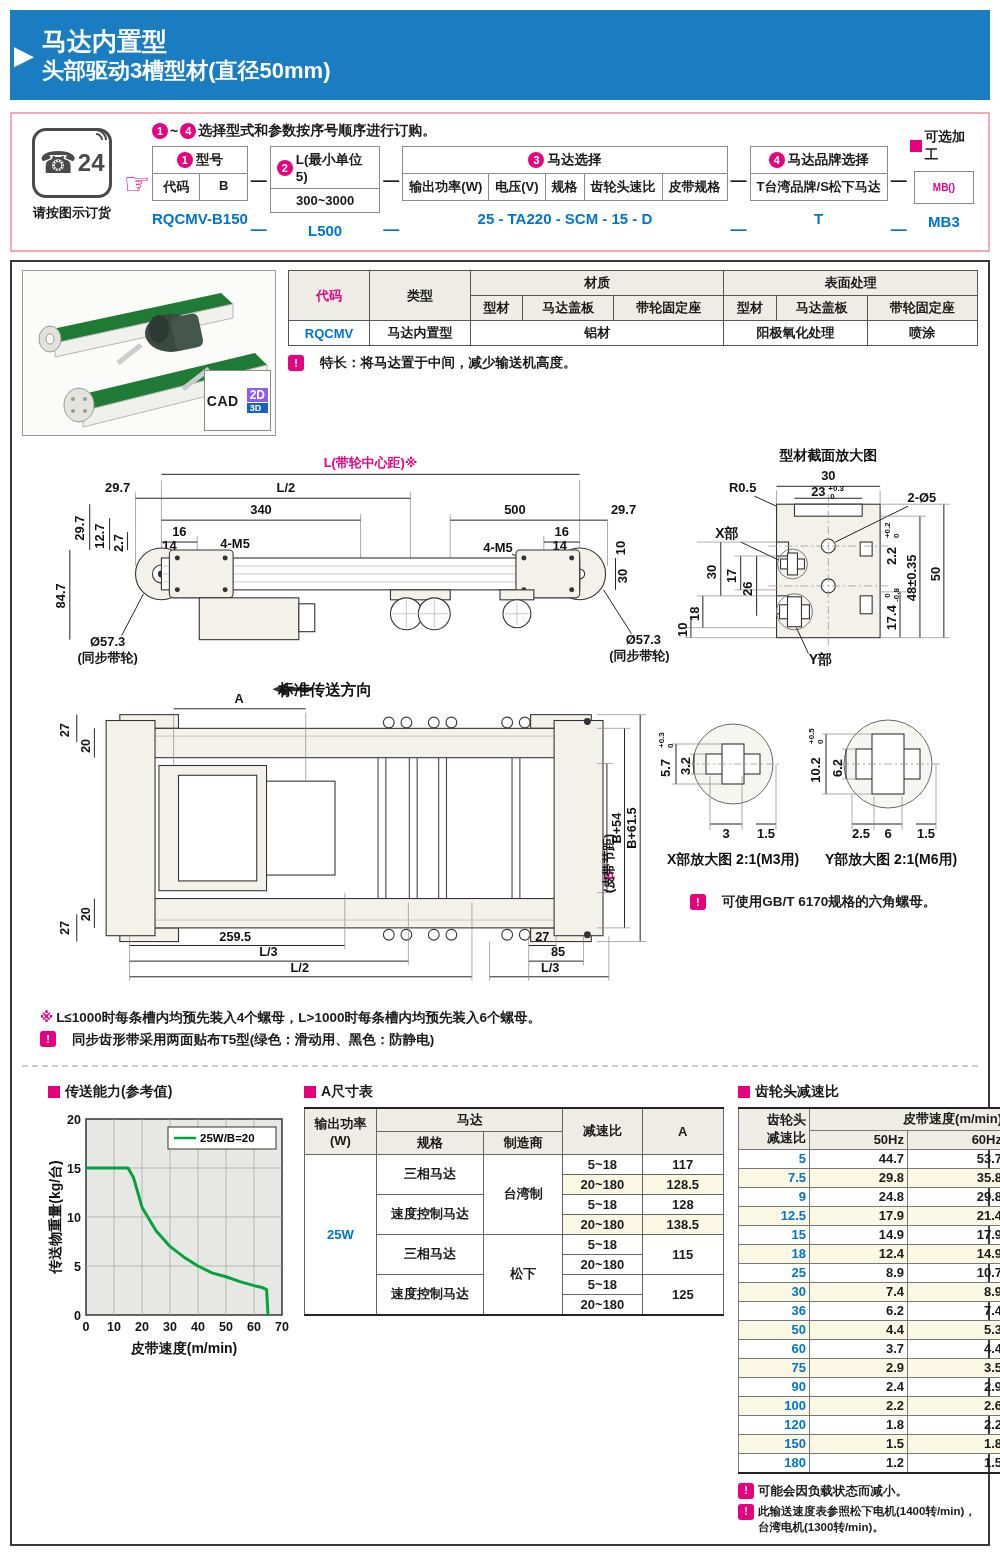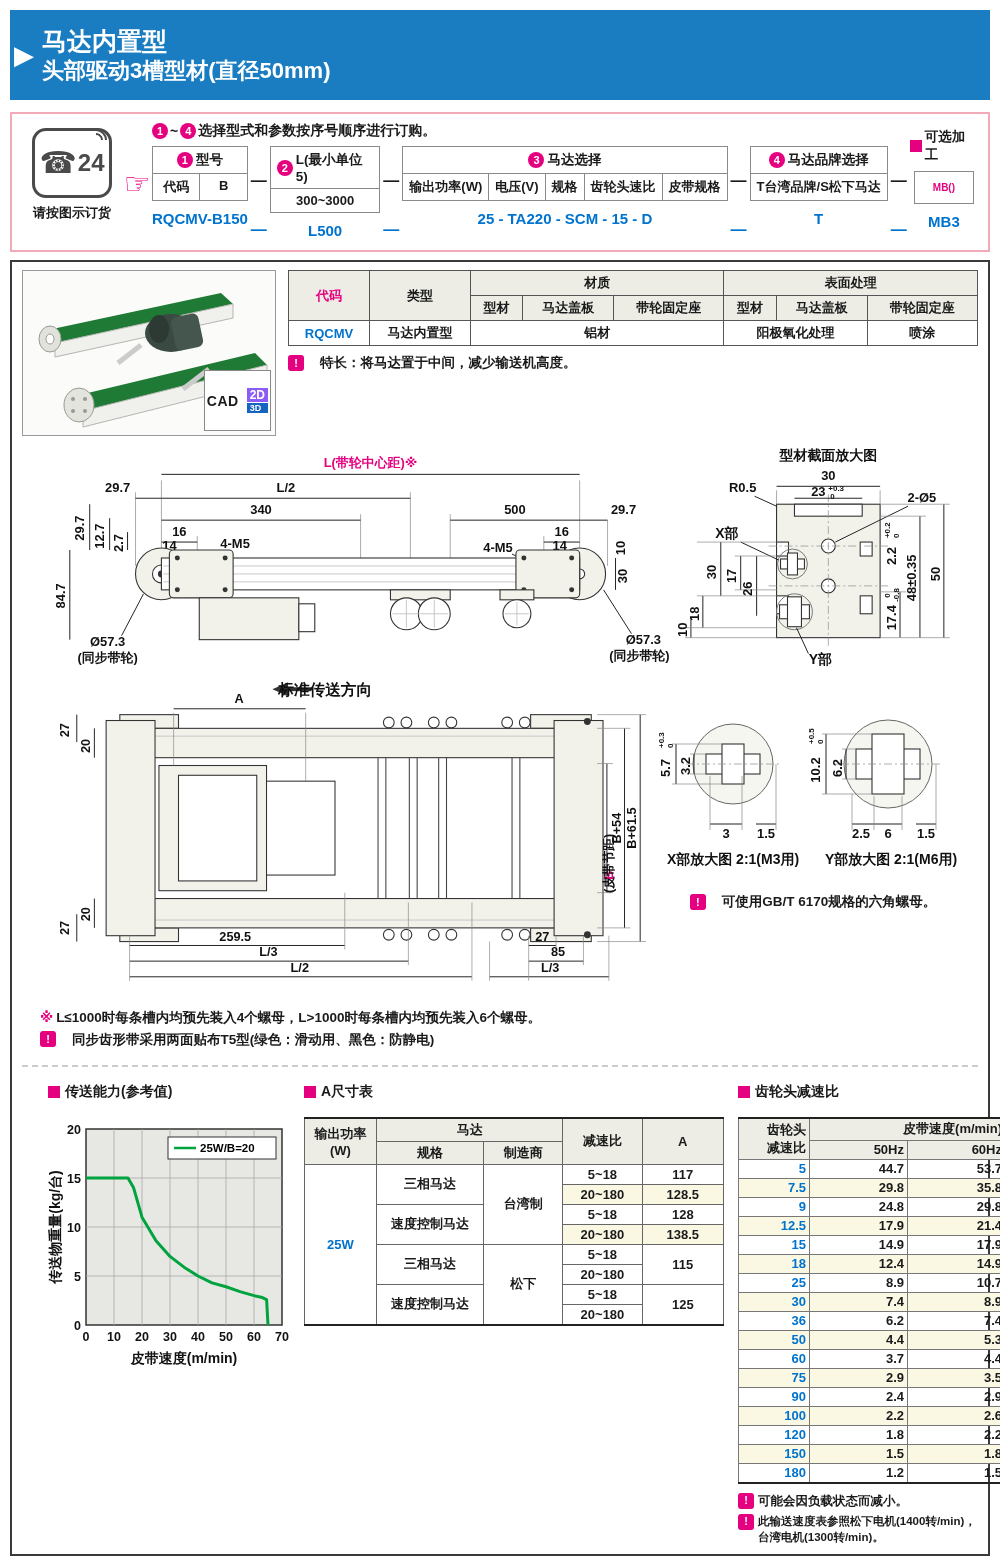--- a/index.html
+++ b/index.html
@@ -78,21 +78,21 @@
   .cl{stroke:#999;stroke-width:.8;stroke-dasharray:8 3 2 3;}
   .bod{fill:#fff;stroke:#333;stroke-width:1.1;}
   .bodg{fill:#F2F2EA;stroke:#333;stroke-width:1.1;}
   .thin{stroke:#bbb;stroke-width:.8;}
   .notesblk{margin:14px 0 4px 18px;font-size:13.5px;font-weight:700;line-height:1.5;}
   .notesblk .star{color:#E5007F;font-weight:800;margin-right:3px;}
   .indent{margin-left:18px;}
   .divider{border-top:2px dashed #ccc;margin:14px 0 16px 0;}
   
   .bottom{display:flex;gap:14px;align-items:flex-start;}
-  .sec-title{display:flex;align-items:center;gap:5px;font-size:14px;font-weight:800;margin-bottom:16px;}
+  .sec-title{display:flex;align-items:center;gap:5px;font-size:14px;font-weight:800;margin-bottom:6px;}
   .chartblk{width:268px;flex:0 0 auto;padding-left:26px;box-sizing:border-box;}
   .tick{font-size:12.5px;font-weight:700;fill:#111;text-anchor:middle;}
   .ytick{text-anchor:end;}
   .axlbl{font-size:14px;font-weight:800;fill:#111;text-anchor:middle;}
   .a-table{width:100%;}
   .a-table th,.a-table td{border:1px solid #666;font-size:13px;text-align:center;padding:2px 3px;font-weight:700;}
   .a-table th{background:#EDEDE6;white-space:pre-line;}
   .a-table{border-top:2px solid #222;border-bottom:2px solid #222;}
   .a-table .alt td{background:#FAF7E3;}
   .a-table td[rowspan]{background:#fff;margin-left:8px;}

